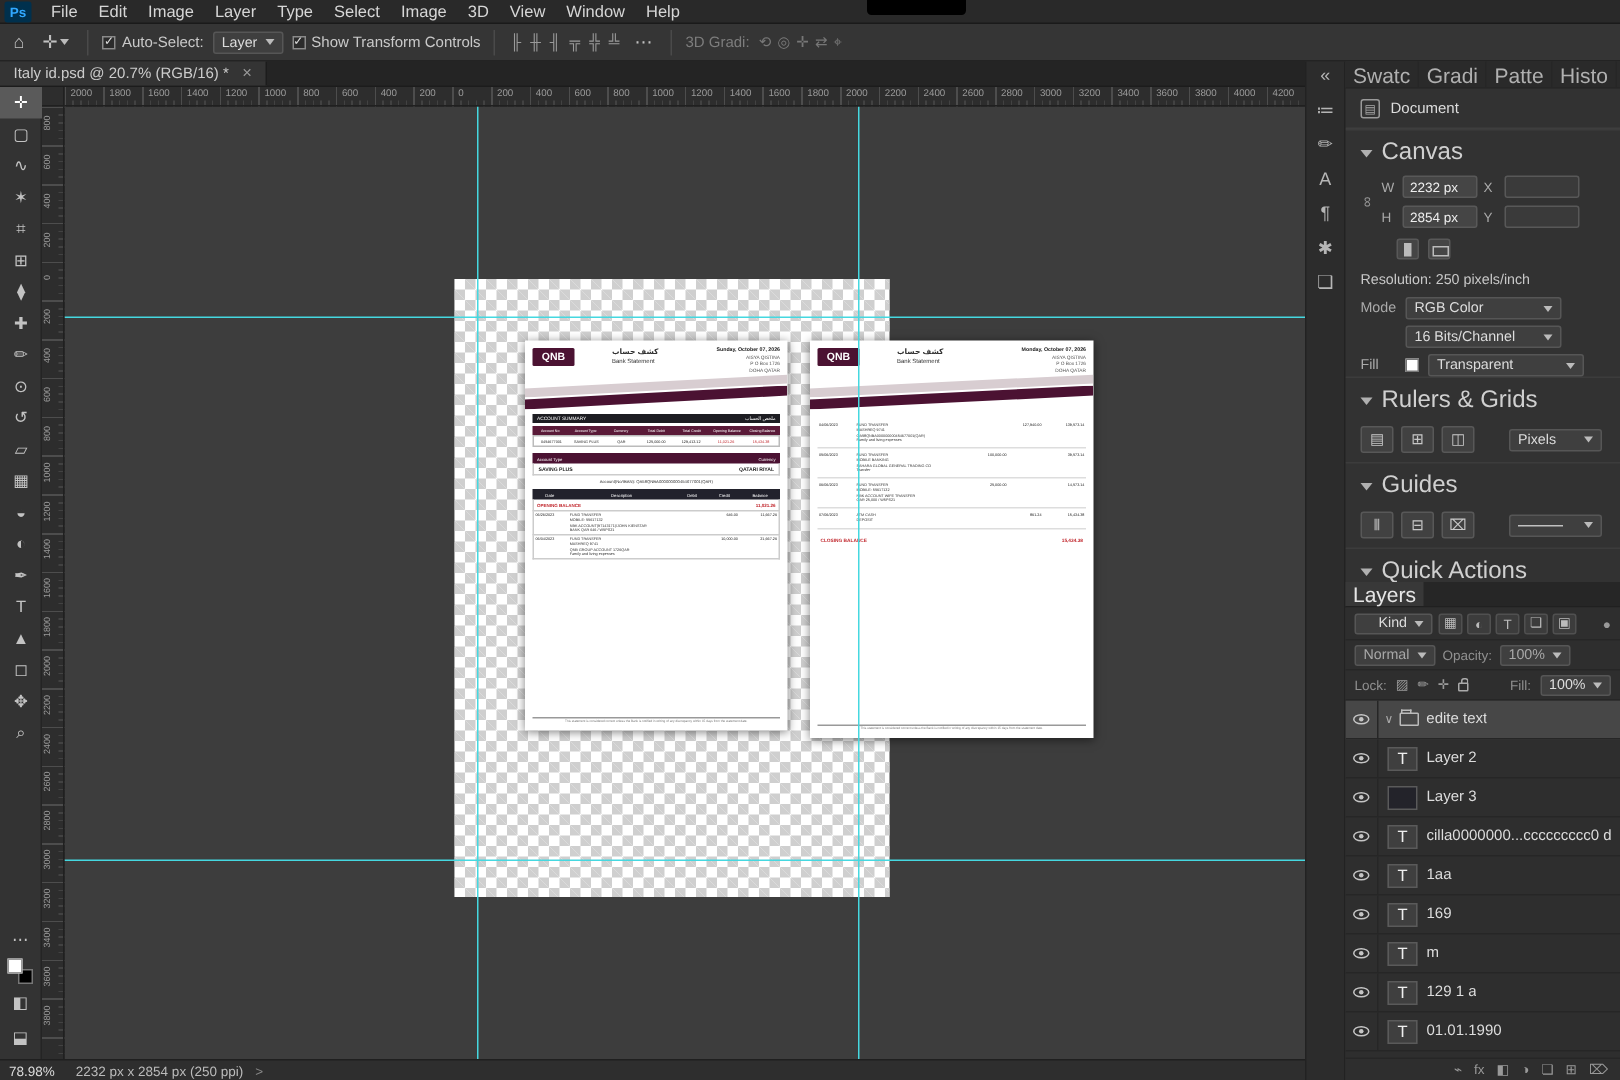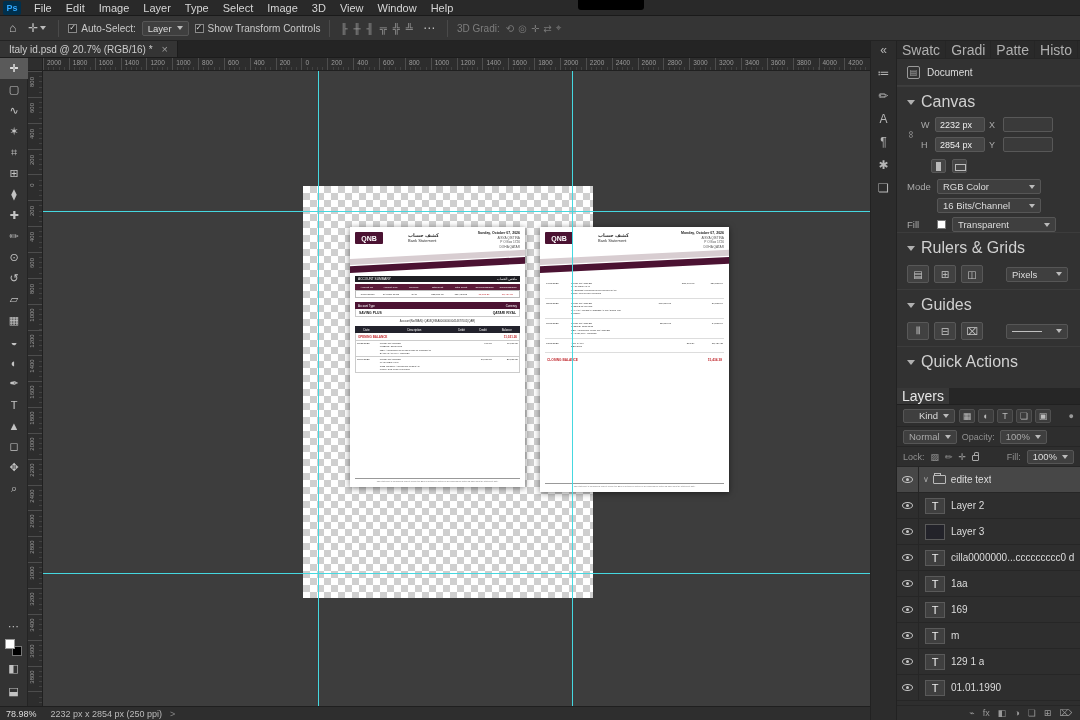--- a/index.html
+++ b/index.html
@@ -530,20 +530,21 @@
             <span class="dfield">2854 px</span>
             <span class="dlbl">Y</span>
             <span class="dfield dim"></span>
           </div>
         </div>
       </div>
       <div class="orient">
         <span class="ic-port"></span>
         <span class="ic-land"></span>
       </div>
+      <div class="res">Resolution: 250 pixels/inch</div>
       <div class="prow">
         <span class="lbl">Mode</span>
         <span class="dropdown">
             <span>RGB Color</span>
             <i class="dd"></i>
           </span>
       </div>
       <div class="prow">
         <span class="lbl"></span>
         <span class="dropdown">

